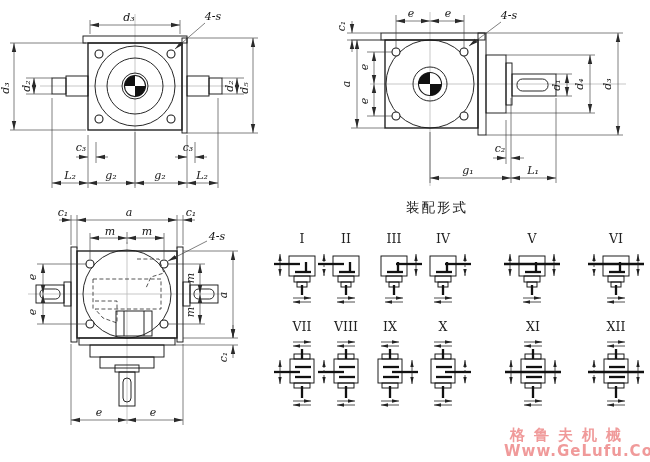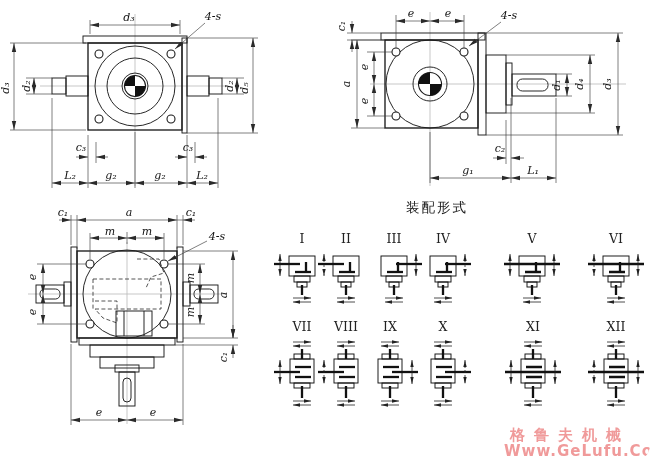--- a/index.html
+++ b/index.html
@@ -1,16 +1,16 @@
 <!DOCTYPE html>
 <html><head>
 <meta charset="utf-8">
 <style>
   html,body{margin:0;padding:0;background:#ffffff;}
-  .stage{width:650px;height:462px;position:relative;background:#fff;overflow:hidden;border-radius:17px;}
+  .stage{width:650px;height:462px;position:relative;background:#fff;overflow:hidden;}
   svg{display:block;}
   
   .ol  {fill:none;stroke:#1b1b1b;stroke-width:1.35;stroke-linejoin:miter;}
   .ol2 {fill:none;stroke:#1b1b1b;stroke-width:0.95;}
   .olw {fill:#ffffff;stroke:#1b1b1b;stroke-width:1.1;}
   .cl  {stroke:#b9b9b9;stroke-width:0.8;fill:none;}
   .dim {stroke:#3a3a3a;stroke-width:0.65;fill:none;}
   .dsh {fill:none;stroke:#2a2a2a;stroke-width:0.8;stroke-dasharray:4 2.4;}
   .thk {stroke:#111;stroke-width:2.3;fill:none;}
   .gl  {fill:none;stroke:#111;stroke-width:0.95;}

